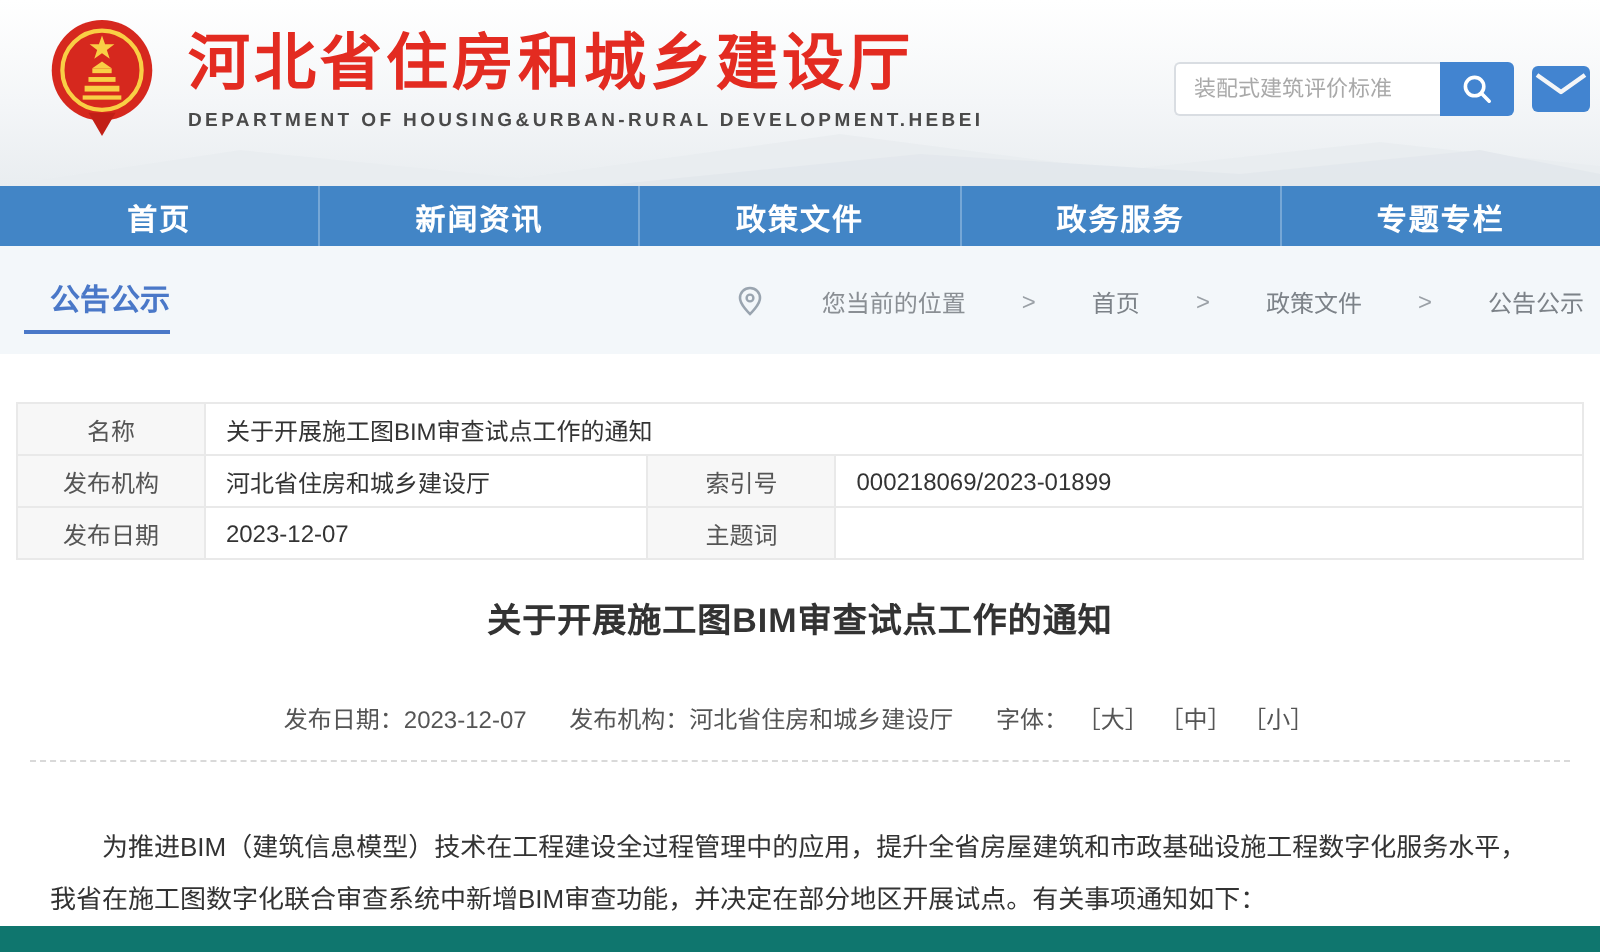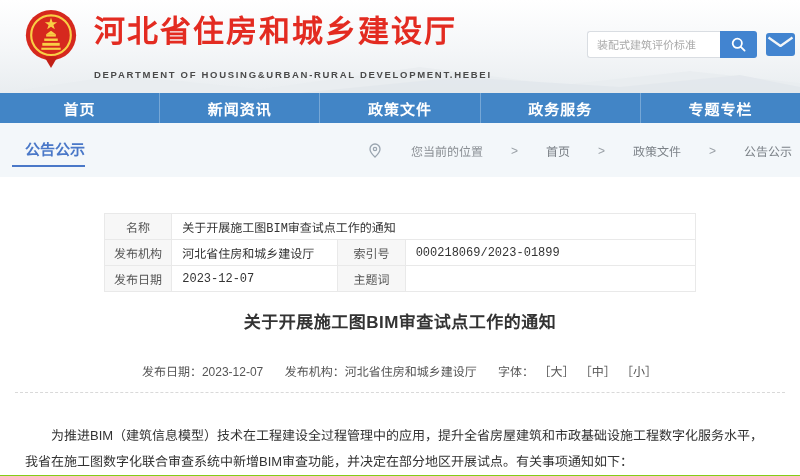--- a/index.html
+++ b/index.html
@@ -1,36 +1,36 @@
 <!DOCTYPE html>
 <html lang="zh-CN"><head>
 <meta charset="utf-8">
 <style>
   * { margin:0; padding:0; box-sizing:border-box; }
   html,body { background:#fff; }
   .page {
     position:relative; width:800px; height:476px; overflow:hidden;
-    font-family:"Liberation Sans","DejaVu Sans",sans-serif; background:#84cc16;
+    font-family:"Liberation Sans","DejaVu Sans",sans-serif; background:#0f766e;
   }
   
   .site-header {
     position:relative; height:93px;
     background:linear-gradient(180deg,#ffffff 0%,#f4f6f8 55%,#e9edf0 100%);
     overflow:hidden;
   }
   .mountains { position:absolute; bottom:0; left:0; width:100%; height:40px; opacity:.8; }
   .brand { position:absolute; left:22px; top:8px; display:flex; align-items:flex-start; cursor:pointer; }
   .emblem { width:58px; height:62px; flex:0 0 auto; }
   .brand-text { margin-left:14px; padding-top:6px; }
   .site-title {
     font-size:31px; font-weight:bold; color:#e32b21; letter-spacing:2px; line-height:1.15;
     font-family:"Liberation Sans","DejaVu Sans",sans-serif;
   }
   .site-subtitle {
-    margin-top:19px; font-size:9.5px; font-weight:bold; color:#4a4a4a; letter-spacing:1.7px;
+    margin-top:5px; font-size:9.5px; font-weight:bold; color:#4a4a4a; letter-spacing:1.7px;
   }
   .search-wrap { position:absolute; top:31px; right:43px; display:flex; height:27px; }
   .search-input {
     width:133px; height:27px; border:1px solid #d9dde2; border-right:none;
     border-radius:3px 0 0 3px; padding:0 9px; font-size:11px; color:#666;
     outline:none; background:#fff; font-family:inherit;
   }
   .search-input::placeholder { color:#a9a9a9; }
   .search-btn {
     width:37px; height:27px; border:none; background:#4284d0; border-radius:0 3px 3px 0;
@@ -58,21 +58,21 @@
   }
   .crumbs {
     position:absolute; right:8px; top:19px; display:flex; align-items:center;
     font-size:12px; color:#8a8f94; white-space:nowrap;gap:22px;
   }
   .crumbs .pin { margin-right:8px; display:inline-flex; }
   .crumb-sep { margin:0 6px; color:#9aa0a6; }
   .crumb-link { color:#7c8288; cursor:pointer; }
   
   .content { background:#fff; padding-top:24px; }
-  table.doc-table { width:592px; margin:12px auto; border-collapse:collapse; font-size:12px;font-family:Liberation Mono, monospace; }
+  table.doc-table { width:784px; margin:0 auto; border-collapse:collapse; font-size:12px; }
   .doc-table td { border:1px solid #e9e9e9; height:26px; }
   .doc-table td.lbl { background:#f7f7f7; color:#555; text-align:center; }
   .doc-table td.val { background:#fff; color:#333; padding:0 10px; }
   .article-title {
     margin-top:16px; text-align:center; font-size:17px; font-weight:bold; color:#333;
     letter-spacing:.5px;
   }
   .article-meta {
     margin-top:29px; text-align:center; font-size:12px; color:#555;
   }

